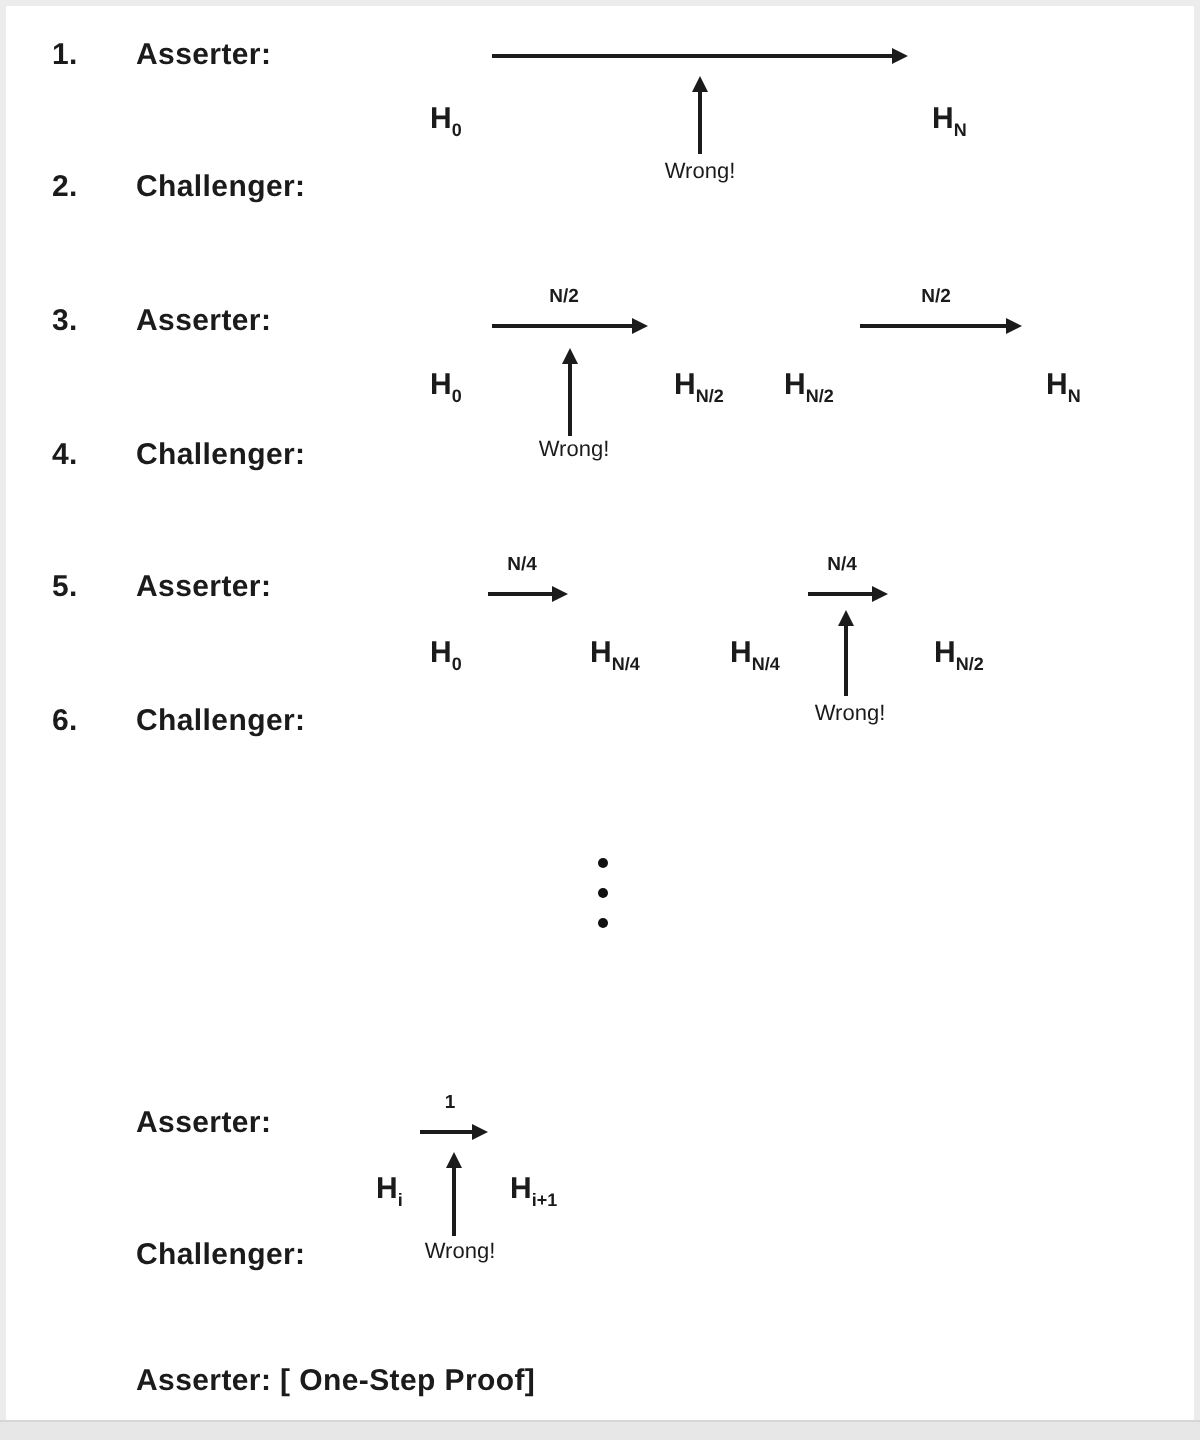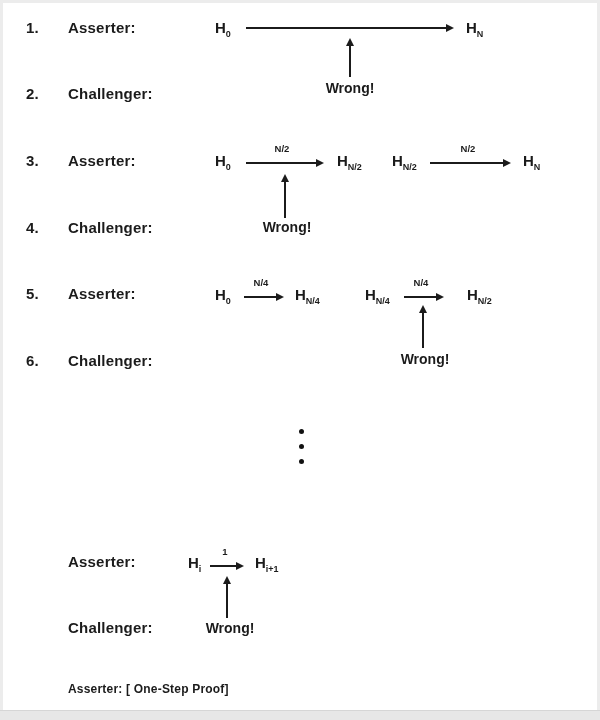--- a/index.html
+++ b/index.html
@@ -12,25 +12,25 @@
   .panel {
     position:absolute; left:3px; top:3px; width:594px; height:707px;
     background:#ffffff;
   }
   .bottom-bar {
     position:absolute; left:0; top:710px; width:600px; height:10px;
     background:#e7e7e7; border-top:1.5px solid #d6d6d6;
   }
   .txt { position:absolute; line-height:1; white-space:nowrap; }
   .num, .role { font-size:15px; font-weight:bold; letter-spacing:0.2px; }
-  .hterm { font-size:15px; font-weight:bold; }
+  .hterm { font-size:15px; font-weight:bold;margin-top:32px; }
   .hterm sub { font-size:9px; font-weight:bold; }
   .alabel { font-size:9.5px; font-weight:bold; transform:translateX(-50%); }
-  .wrong { font-size:14px; font-weight:bold; transform:translateX(-50%); }
-  .final-line { font-size:12px; font-weight:bold; letter-spacing:0.2px; }
+  .wrong { font-size:11px; font-weight:normal; transform:translateX(-50%); }
+  .final-line { font-size:15px; font-weight:bold; letter-spacing:0.2px; }
   .harrow { position:absolute; height:2px; background:#1b1b1b; }
   .harrow::after {
     content:""; position:absolute; right:-7px; top:-3.5px; width:0; height:0;
     border-left:8px solid #1b1b1b; border-top:4.5px solid transparent; border-bottom:4.5px solid transparent;
   }
   .varrow { position:absolute; width:2px; background:#1b1b1b; }
   .varrow::after {
     content:""; position:absolute; top:-7px; left:-3.5px; width:0; height:0;
     border-bottom:8px solid #1b1b1b; border-left:4.5px solid transparent; border-right:4.5px solid transparent;
   }

